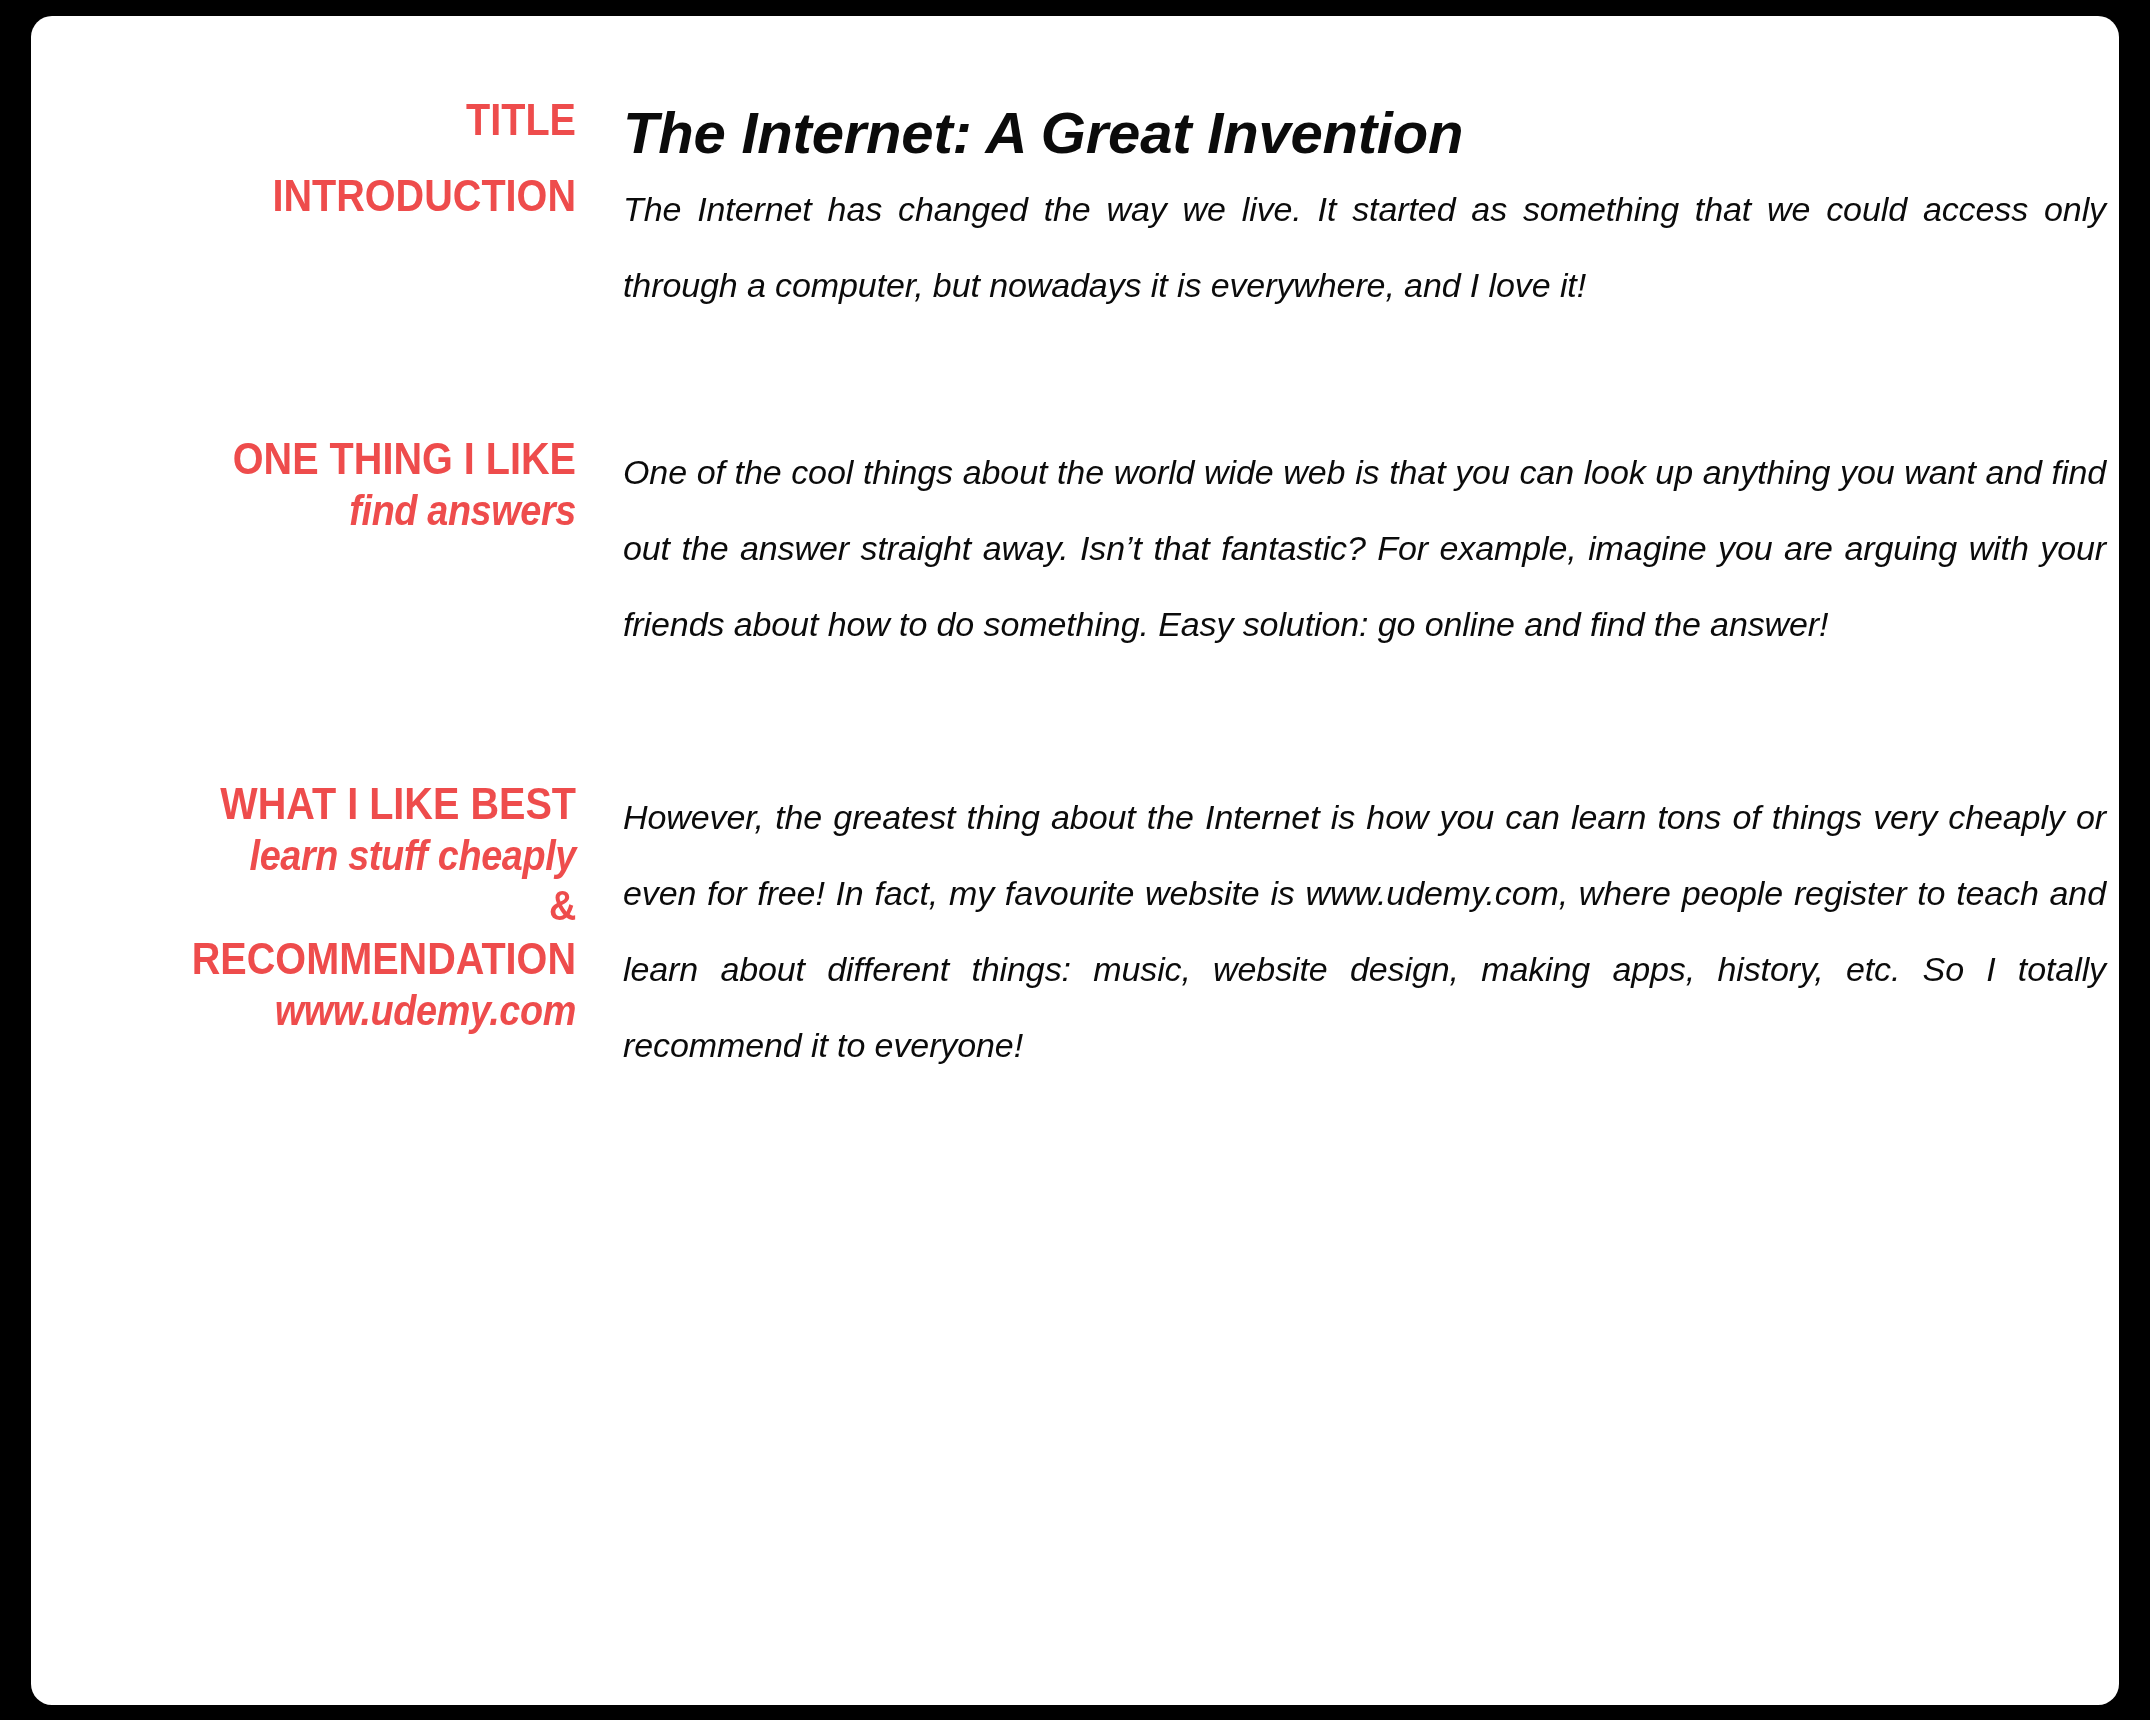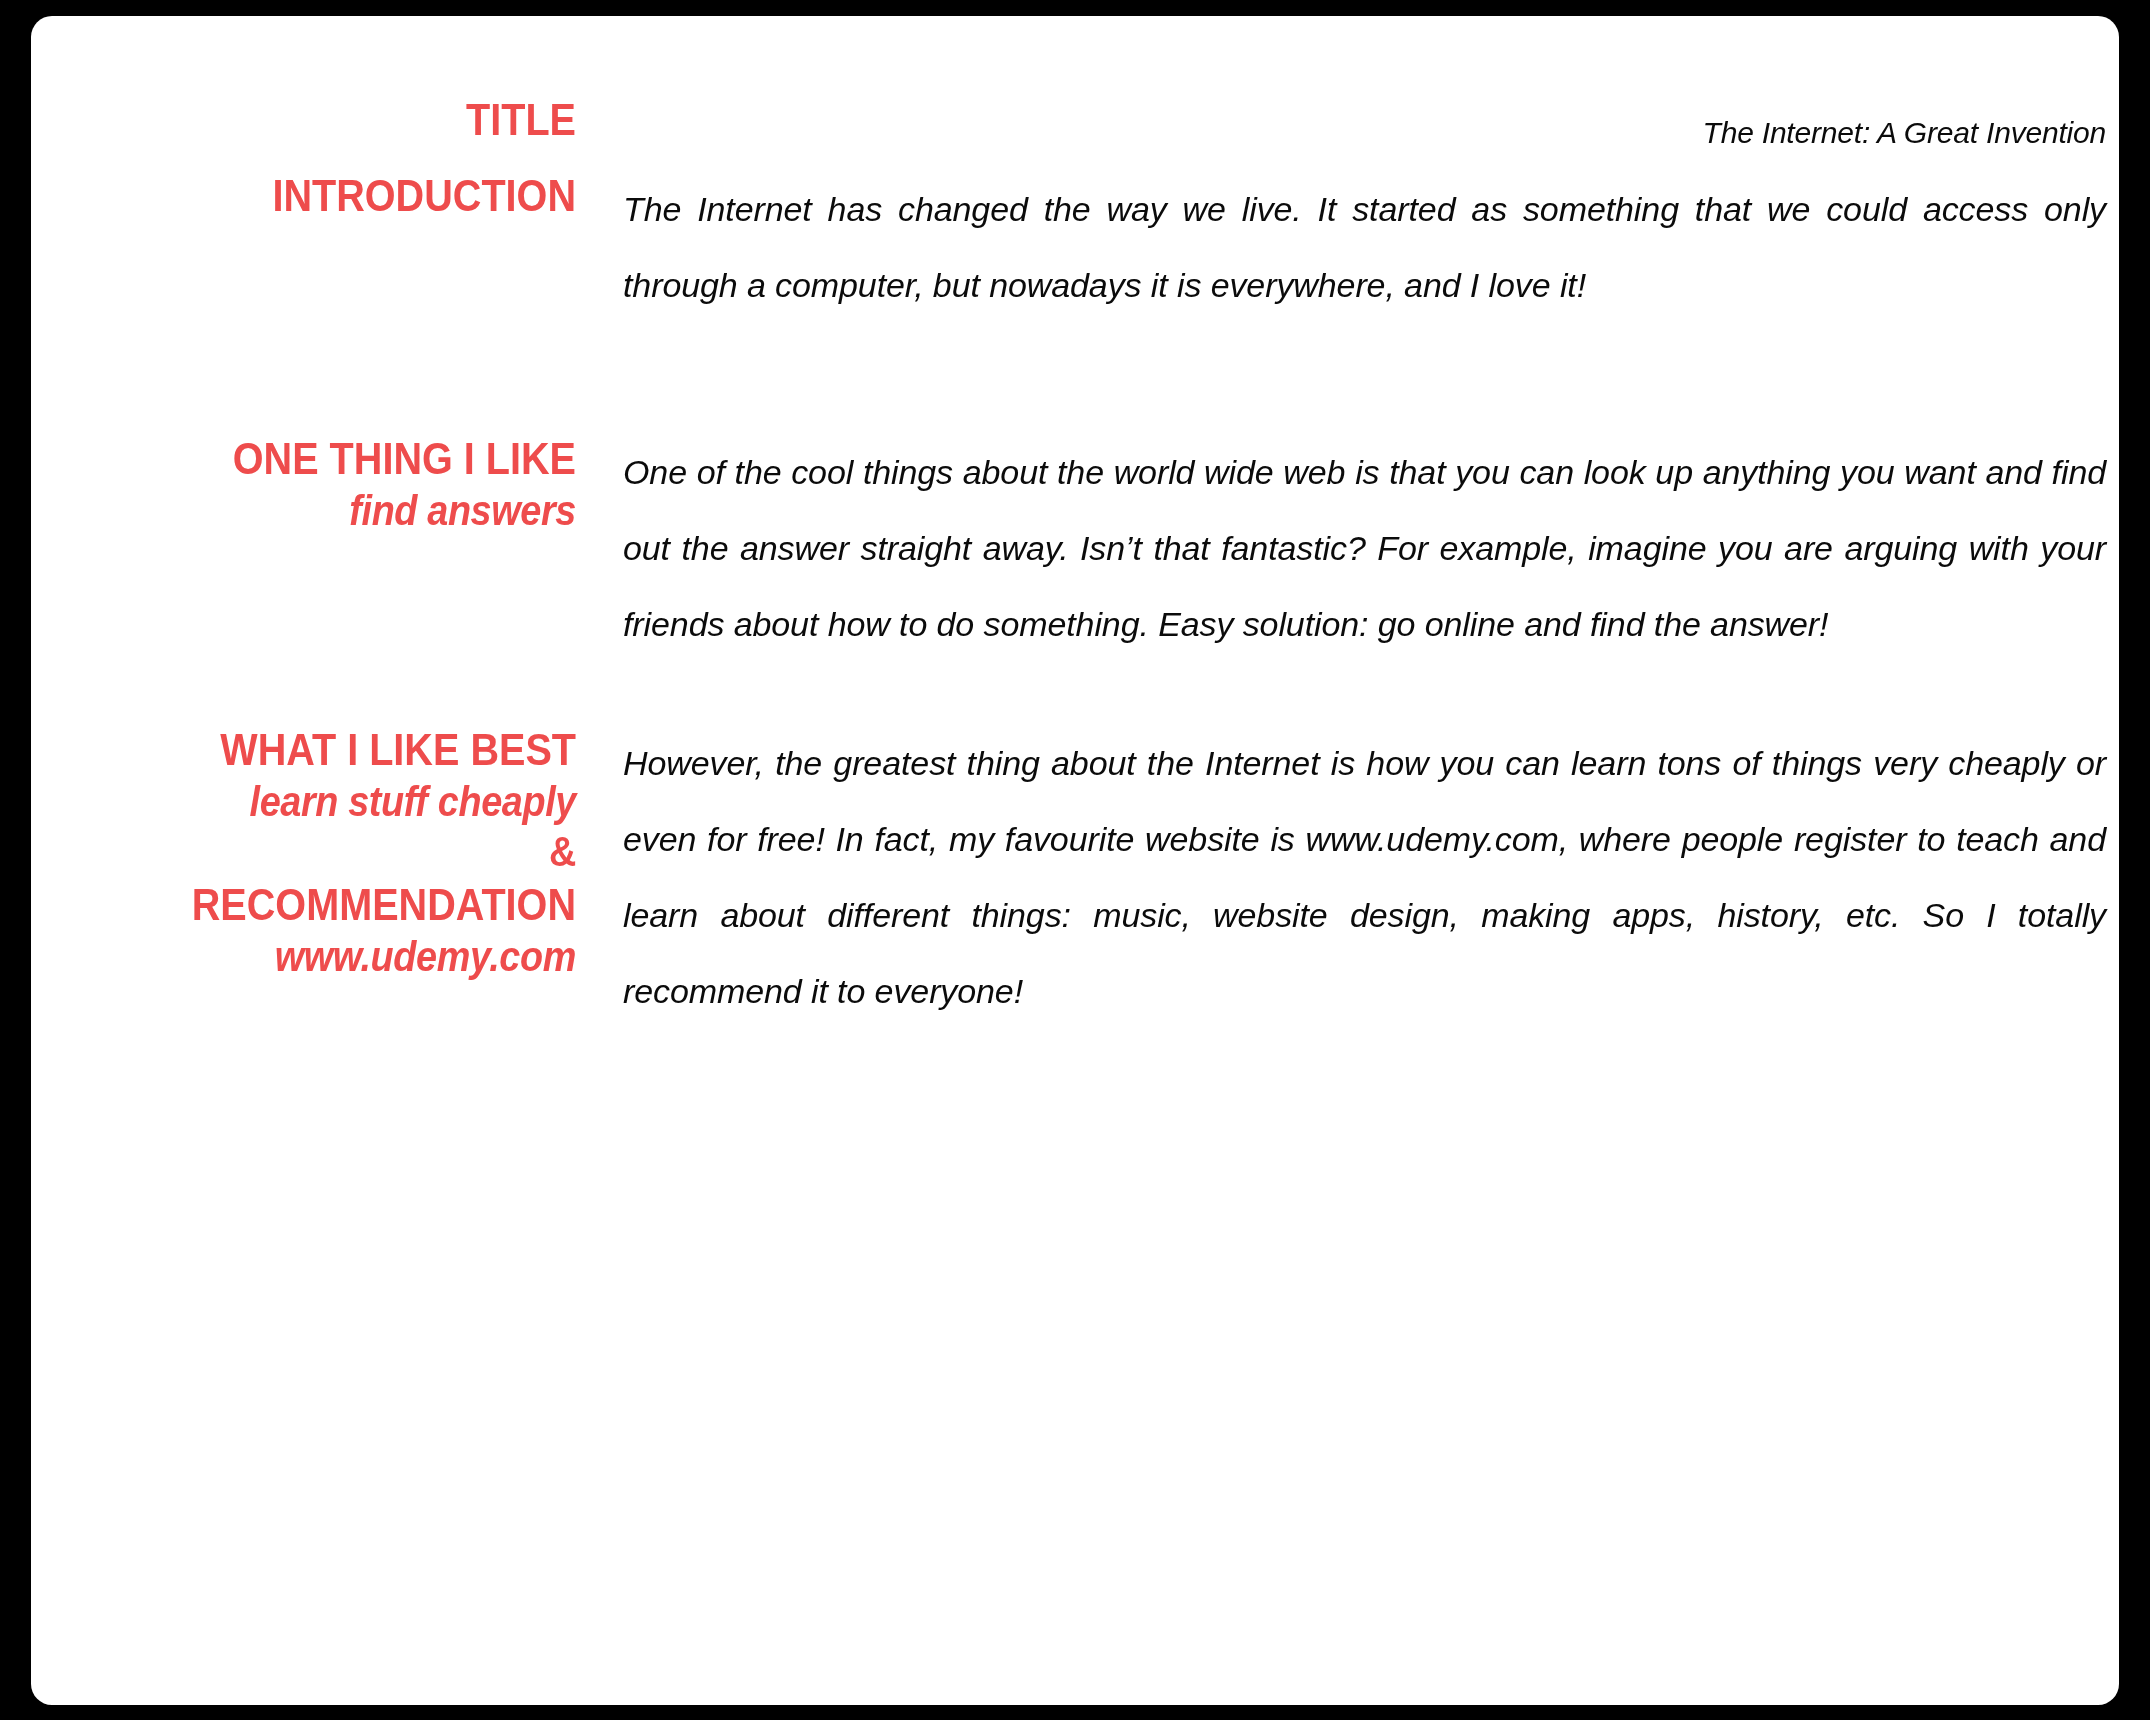--- a/index.html
+++ b/index.html
@@ -103,33 +103,33 @@
     line-height: 76px;
     text-align: justify;
     text-justify: inter-word;
     letter-spacing: -0.1px;
   }
 
   .doc-title {
     color: #0b0b0b;
     font-family: "Liberation Sans", sans-serif;
     font-style: italic;
-    font-weight: 400;
-    font-size: 30px;
+    font-weight: 700;
+    font-size: 58px;
     line-height: 76px;
-    text-align: right;
+    text-align: left;
     letter-spacing: -0.2px;
     white-space: nowrap;
   }
 
   
   #sec-title      { margin-top: 79px; }
   #sec-intro      { margin-top: 0px; }
   #sec-one        { margin-top: 111px; }
-  #sec-best       { margin-top: 63px; }
+  #sec-best       { margin-top: 117px; }
   #sec-conclusion { margin-top: 122px; }
 
   .label-stack > div + div { margin-top: 4.4px; }
 </style>
 </head>
 <body>
 
 <div id="page">
   <div id="card">
     <div id="sheet">

